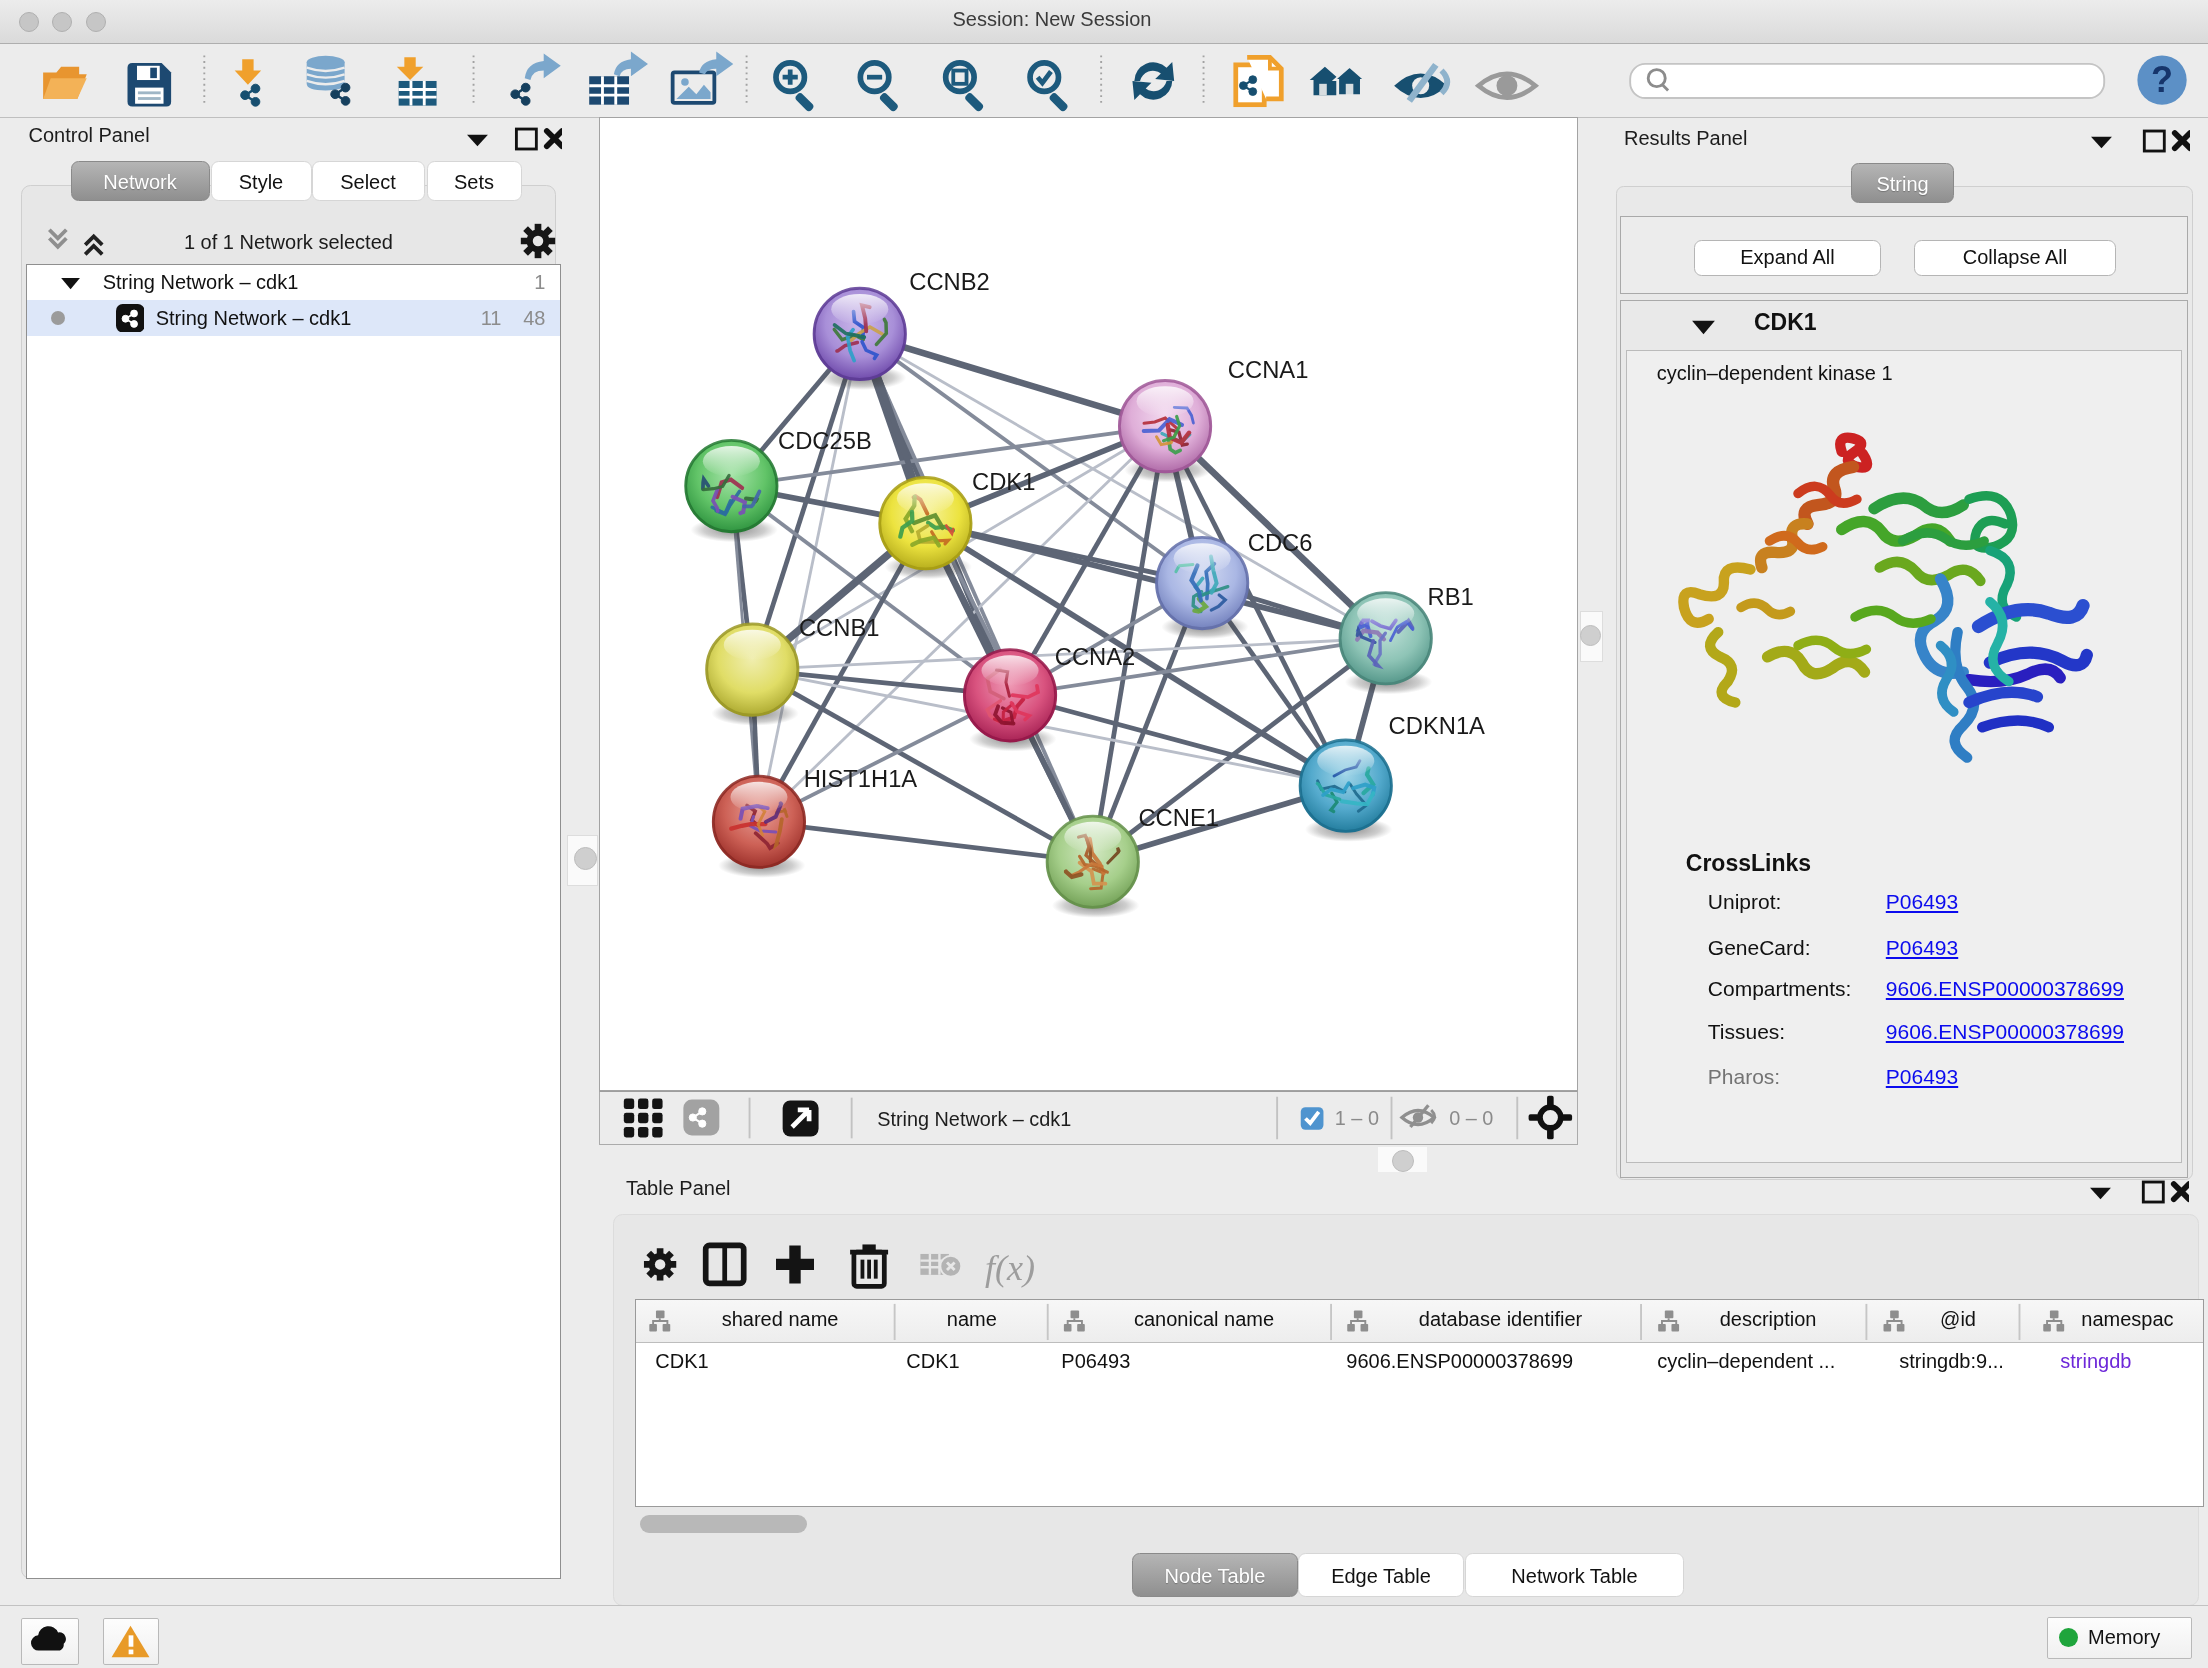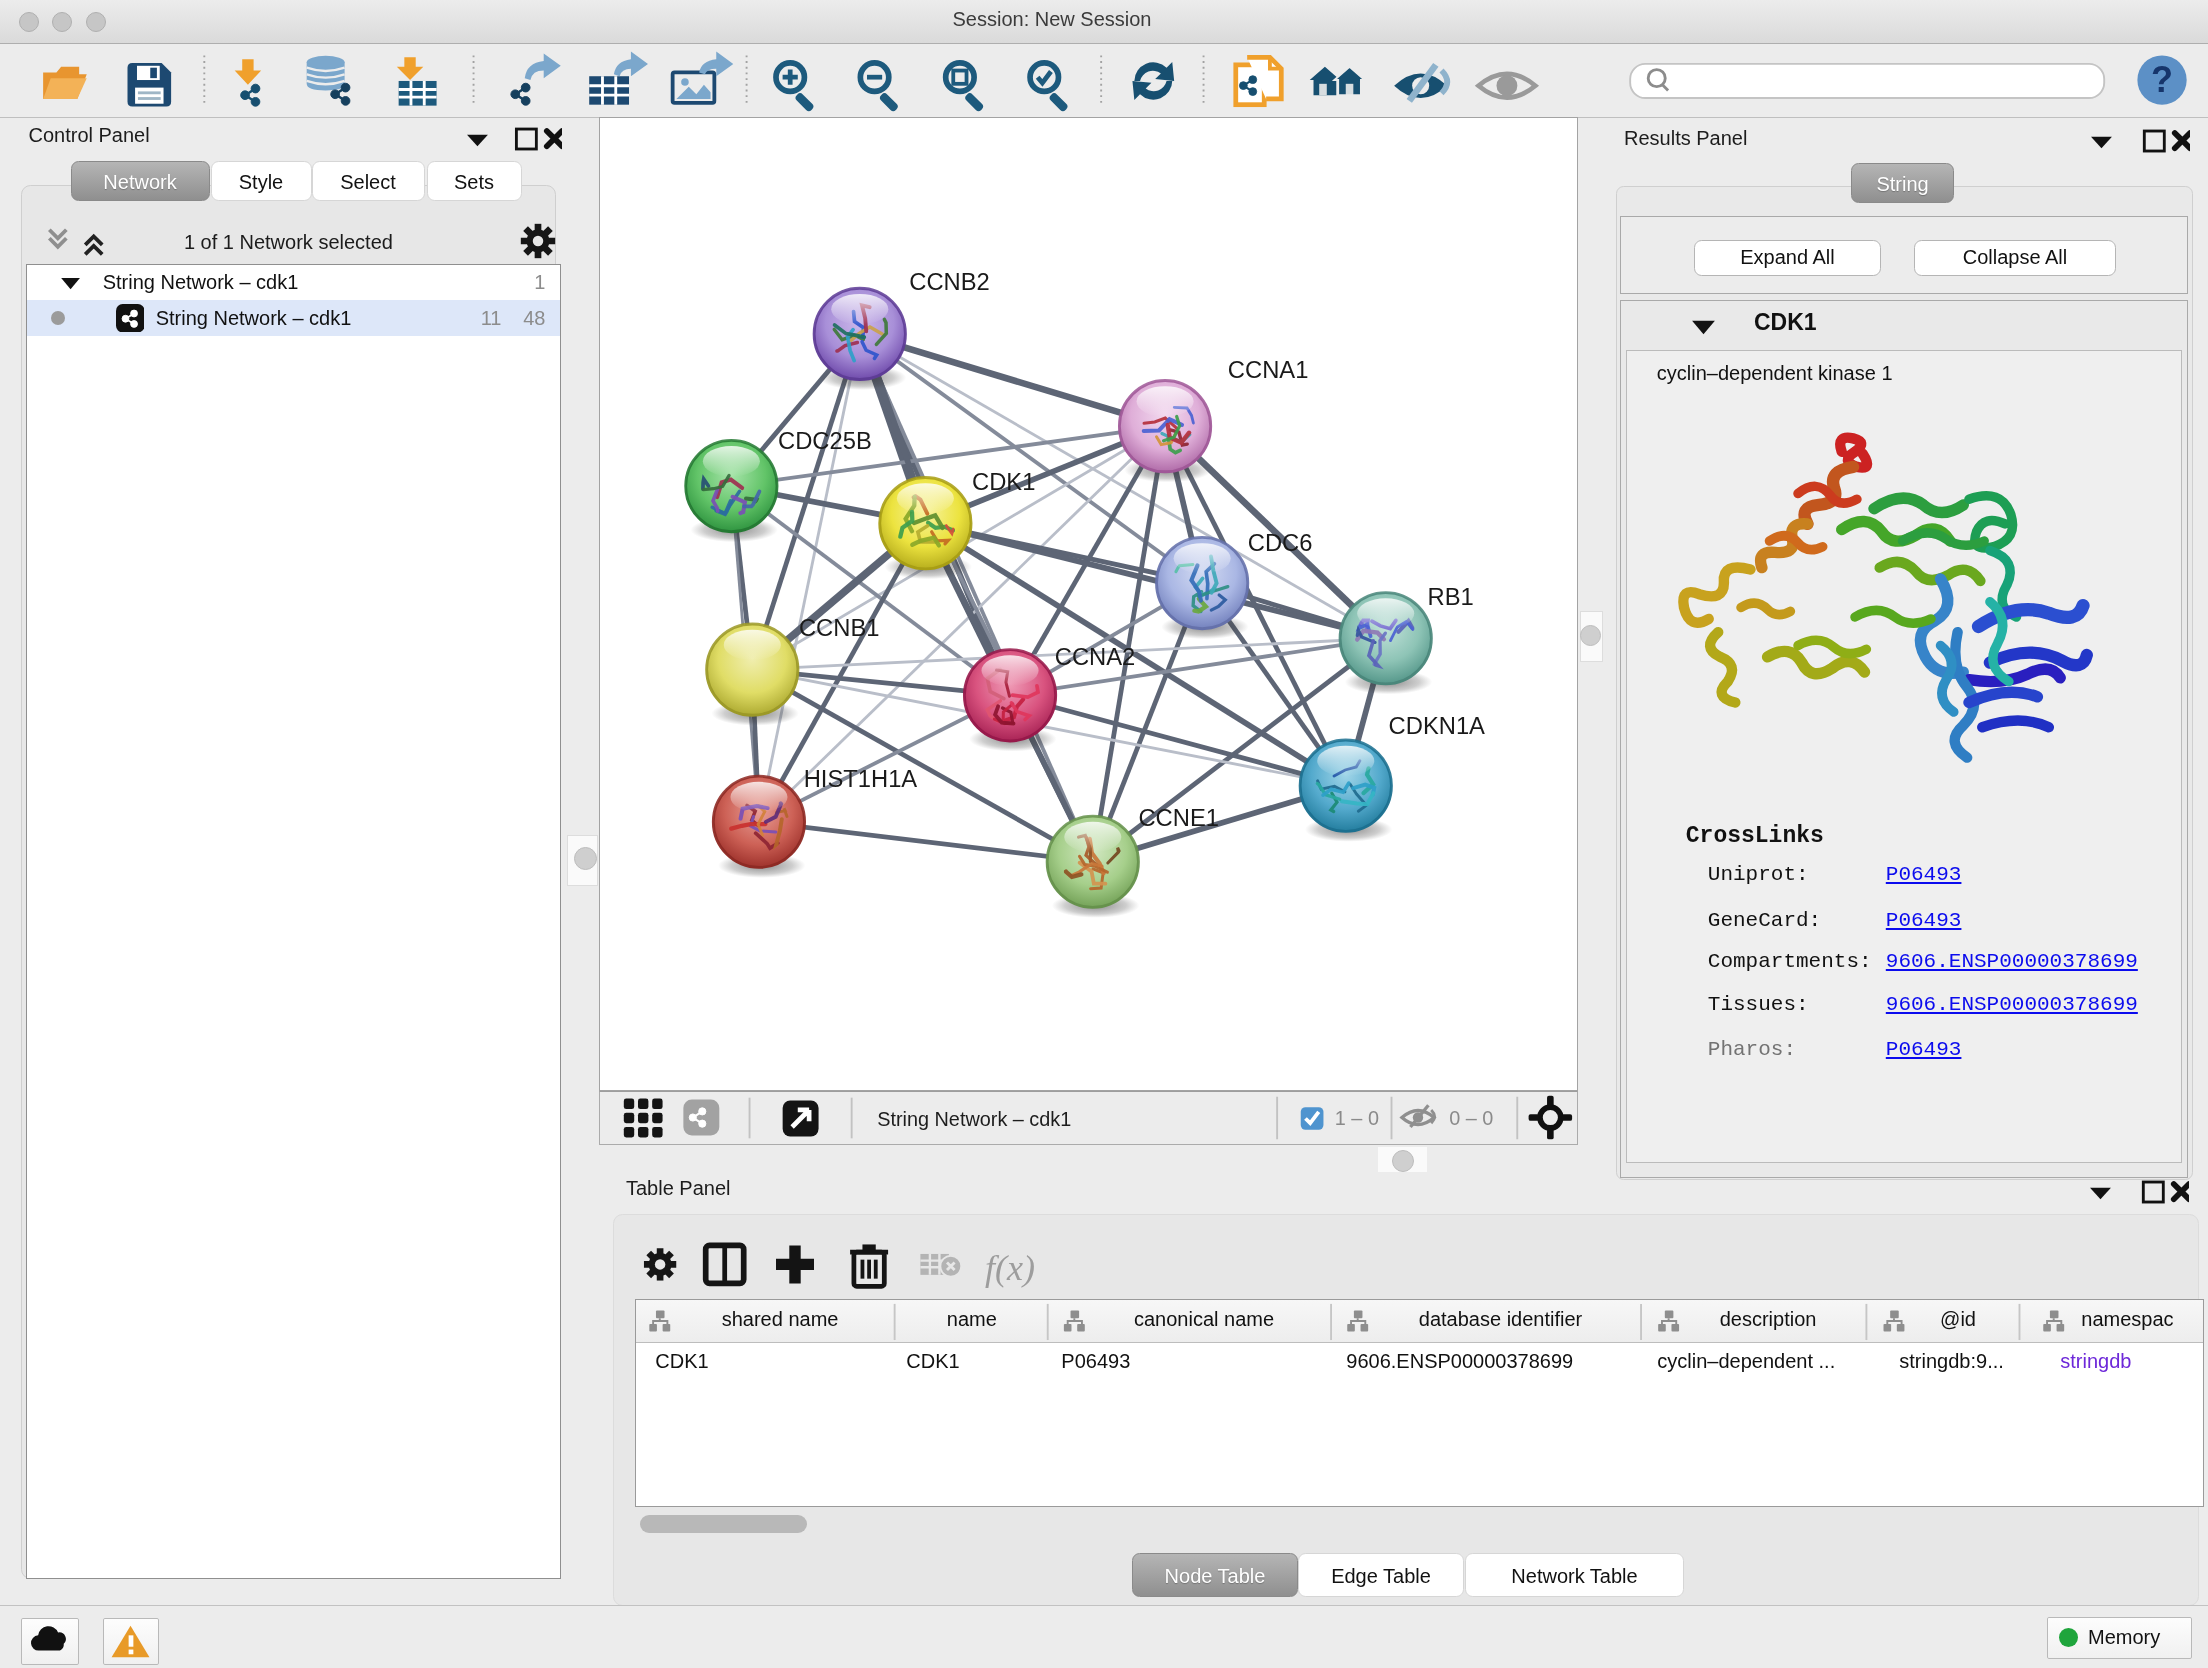--- a/index.html
+++ b/index.html
@@ -37,21 +37,21 @@
   
   #resultspanel{left:1604px;top:119px;width:595px;height:1059px;}
   
   #tablepanel{left:599px;top:1176px;width:1600px;height:366px;}
   
   #statusbar{left:0;top:1605px;width:2208px;height:64px;background:#ececec;
     border-top:1px solid #c2c2c2;}
   .sbtn{position:absolute;background:linear-gradient(#fdfdfd,#f0f0f0);
     border:1px solid #b9b9b9;border-radius:1.9px;}
   .link{color:#0b0bee;text-decoration:underline;}
-  .serif{font-family:Liberation Mono, monospace;}
+  .serif{font-family:Liberation Sans, sans-serif;margin-top:27px;}
 </style></head>
 <body>
 <div class="abs" id="titlebar">
   <div class="tl" style="left:19px;"></div>
   <div class="tl" style="left:52px;"></div>
   <div class="tl" style="left:86px;"></div>
   <div id="wtitle">Session: New Session</div>
 </div>
 <div class="abs" id="toolbar">
 <svg width="2208" height="73" viewBox="0 0 2322 77">

